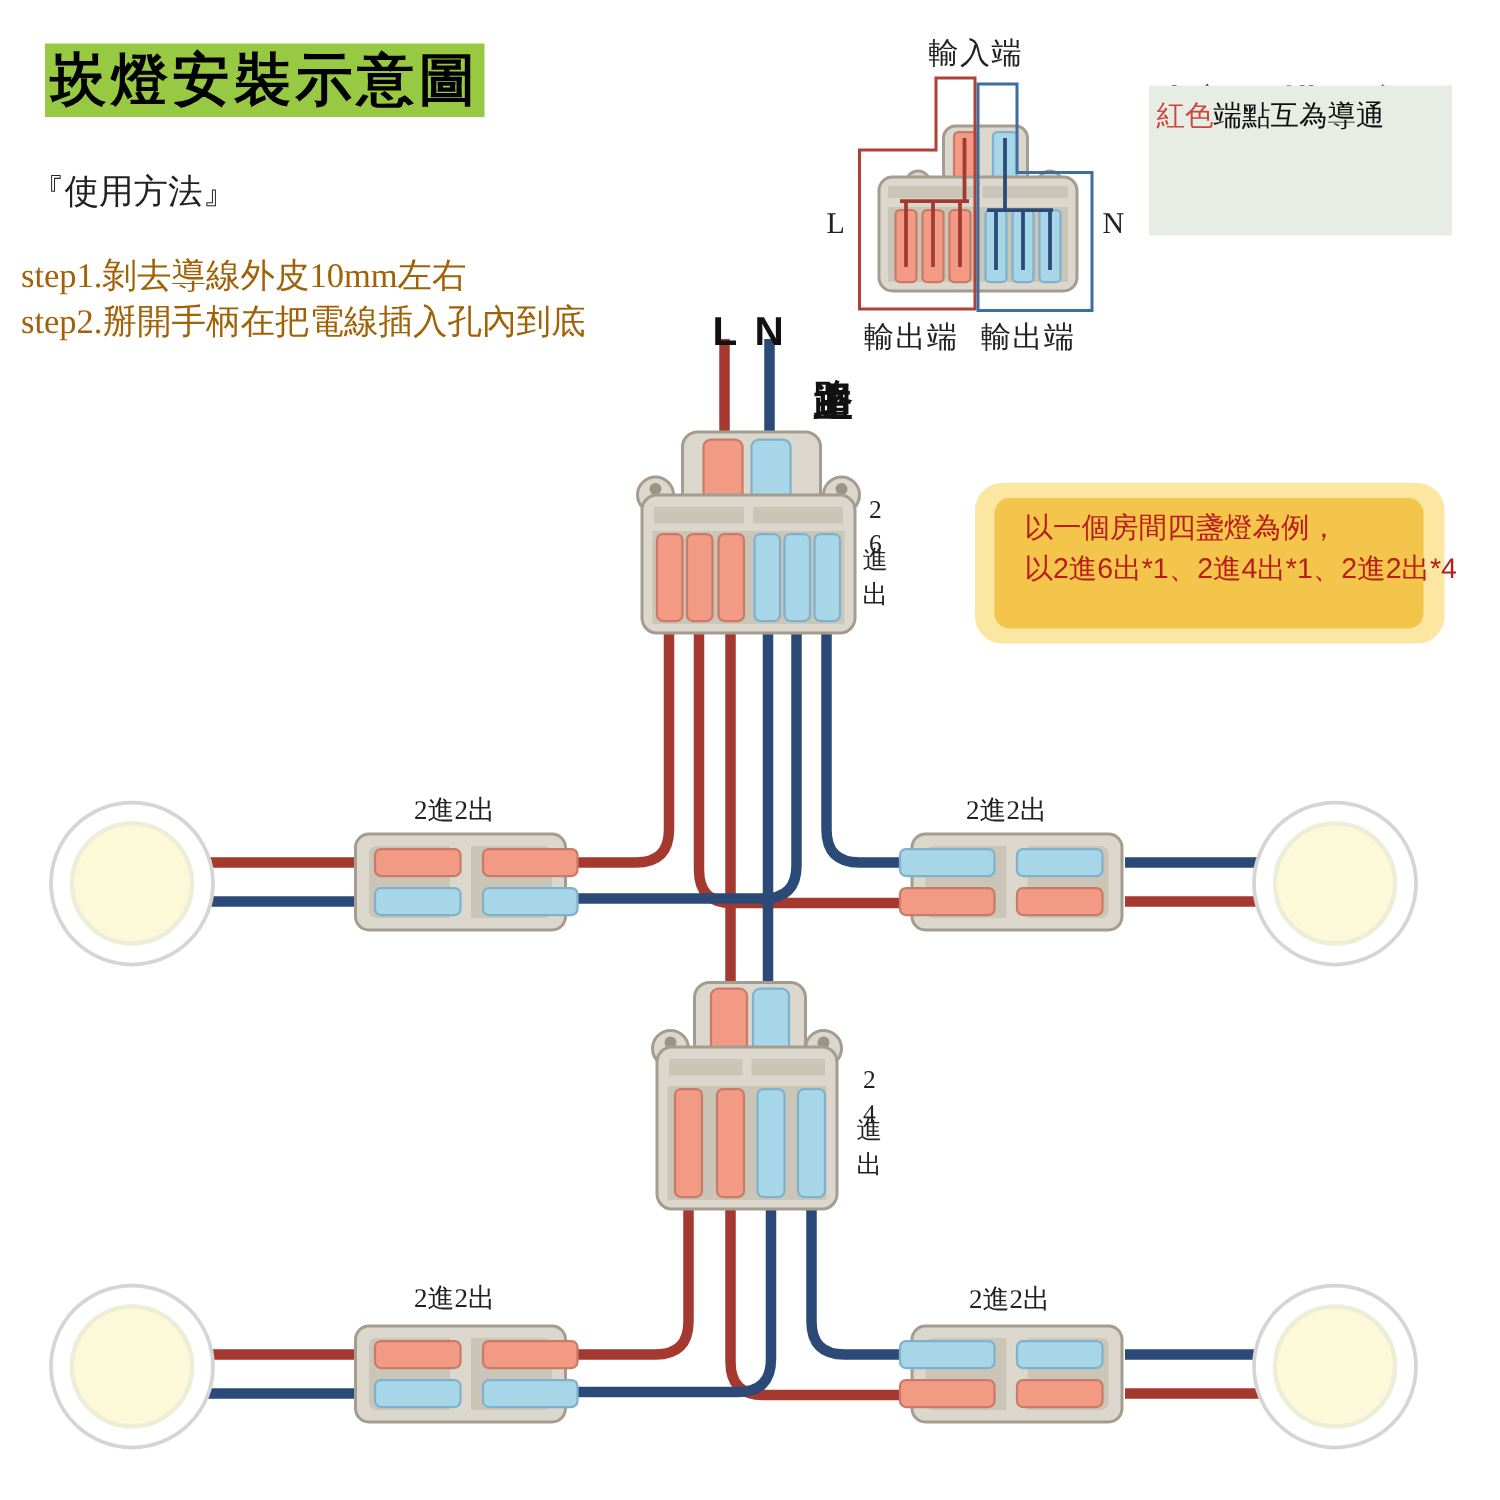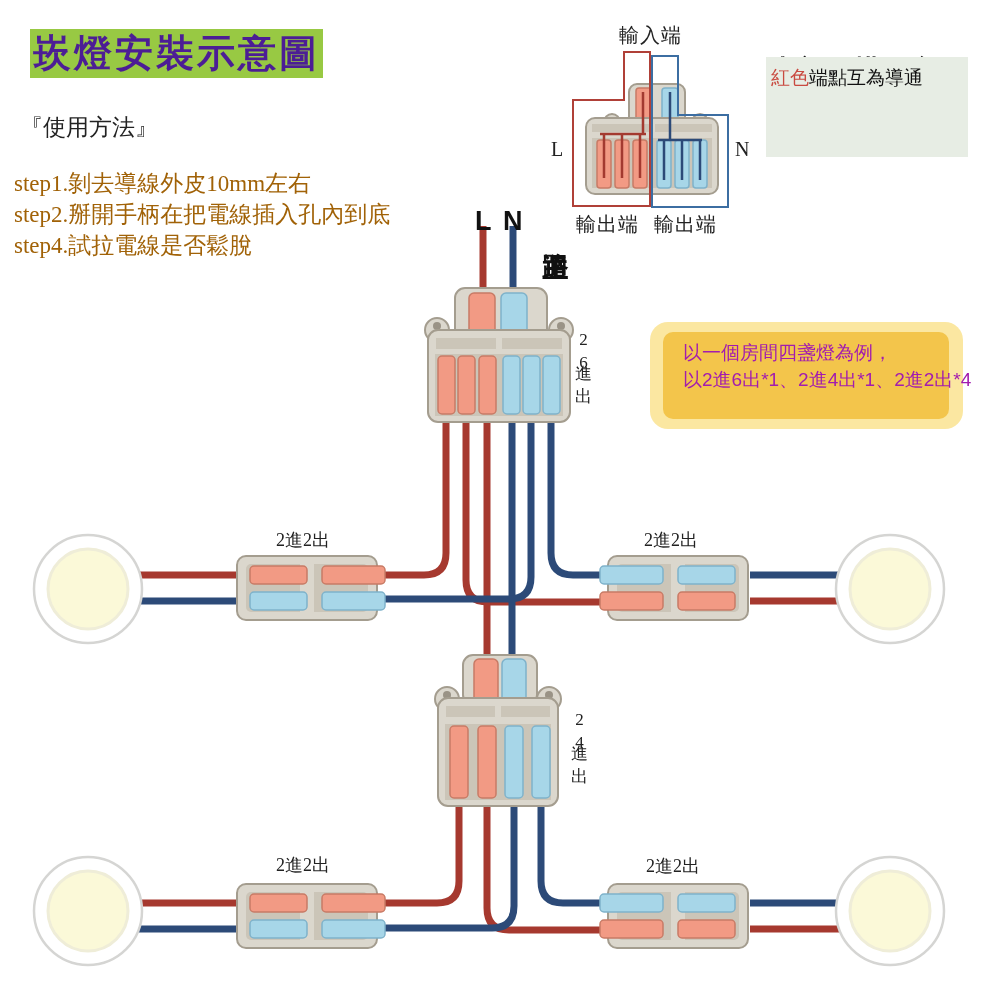--- a/index.html
+++ b/index.html
@@ -11,39 +11,39 @@
   
   .cbody{fill:#dbd7cd;stroke:#a49d8f;stroke-width:2;}
   .crec{fill:#cbc5b8;}
   .cpost{fill:#dbd7cd;}
   .chole{fill:#9a9386;}
   .lvR{fill:#f29a84;stroke:#c87b66;stroke-width:1.5;}
   .lvB{fill:#a7d6e8;stroke:#7fb2ca;stroke-width:1.5;}
   
   .banner{left:30px;top:29px;width:293px;height:49px;background:#98c943;
           display:flex;align-items:center;justify-content:center;
-          font-size:38px;font-weight:bold;letter-spacing:3px;color:#4c1d95;}
+          font-size:38px;font-weight:bold;letter-spacing:3px;color:#000000;}
   .usage-heading{left:20px;top:112px;font-size:23px;color:#222;}
   .steps{left:14px;top:168px;font-size:23px;line-height:31px;color:#a16207;white-space:nowrap;}
   .inset-label{font-size:20px;color:#222;letter-spacing:1px;white-space:nowrap;}
   .internal-title{left:770px;top:28px;font-size:27px;font-weight:bold;letter-spacing:1px;margin-top:24px;}
   .legend{left:766px;top:57px;width:202px;height:100px;background:#e7ede4;
           font-size:19px;font-weight:normal;line-height:30px;padding:6px 0 0 5px;
           box-sizing:border-box;white-space:nowrap;}
   .lg-red{color:#c94a40;}
   .lg-blue{color:#7dcfe3;}
   .main-ln{font-size:27px;font-weight:bold;}
   .vtext{writing-mode:vertical-rl;text-orientation:upright;}
   .main-circuit{left:539px;top:232px;font-size:26px;font-weight:bold;letter-spacing:0px;}
   .conn-label{font-size:17px;letter-spacing:2px;color:#222;}
   .branch-label{font-size:18px;color:#222;white-space:nowrap;}
   .note-outer{left:650px;top:322px;width:313px;height:107px;background:#fbe7a1;border-radius:18px;}
   .note-inner{position:absolute;left:13px;top:10px;width:286px;height:87px;background:#f3c54b;
               border-radius:10px;box-sizing:border-box;padding:7px 0 15px 20px;
-              font-size:19px;line-height:27px;color:#a21caf;white-space:nowrap;}
+              font-size:19px;line-height:27px;color:#b91c1c;white-space:nowrap;}
 </style>
 </head>
 <body>
 
 <svg width="1000" height="1000" viewBox="0 0 1000 1000">
   <defs>
     <g id="lamp">
       <circle r="54" fill="#ffffff" stroke="#d5d5d3" stroke-width="2.5"></circle>
       <circle r="40" fill="#fbf9d8" stroke="#efedd8" stroke-width="3"></circle>
     </g>
@@ -170,21 +170,20 @@
 
 <div class="abs banner">
   <span>崁燈安裝示意圖</span>
 </div>
 
 <div class="abs usage-heading serif">『使用方法』</div>
 
 <div class="abs steps serif">
   <div>step1.剝去導線外皮10mm左右</div>
   <div>step2.掰開手柄在把電線插入孔內到底</div>
-  <div>step4.試拉電線是否鬆脫</div>
 </div>
 
 <div class="abs inset-label serif" style="left:619px;top:22px;">輸入端</div>
 <div class="abs inset-label serif" style="left:551px;top:138px;">L</div>
 <div class="abs inset-label serif" style="left:735px;top:138px;">N</div>
 <div class="abs inset-label serif" style="left:576px;top:211px;">輸出端</div>
 <div class="abs inset-label serif" style="left:654px;top:211px;">輸出端</div>
 
 <div class="abs internal-title">内部結構示意圖</div>
 <div class="abs legend">

